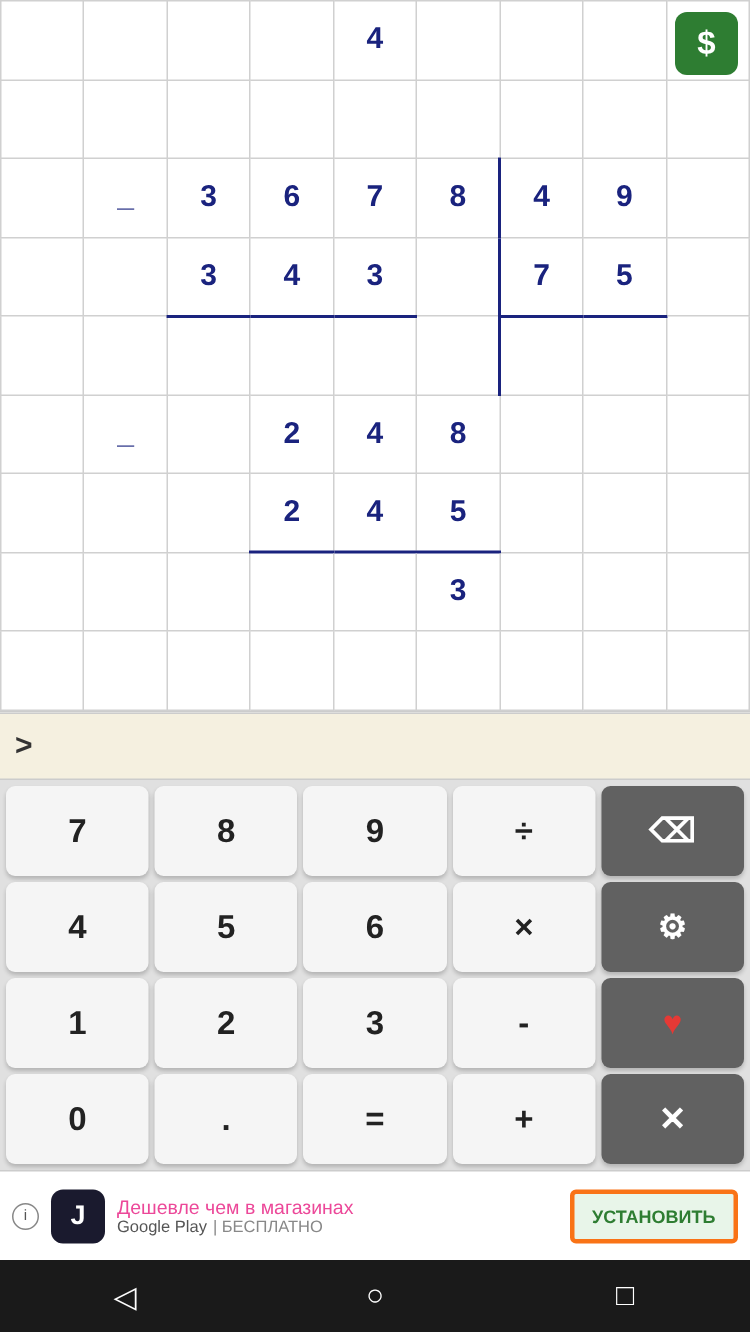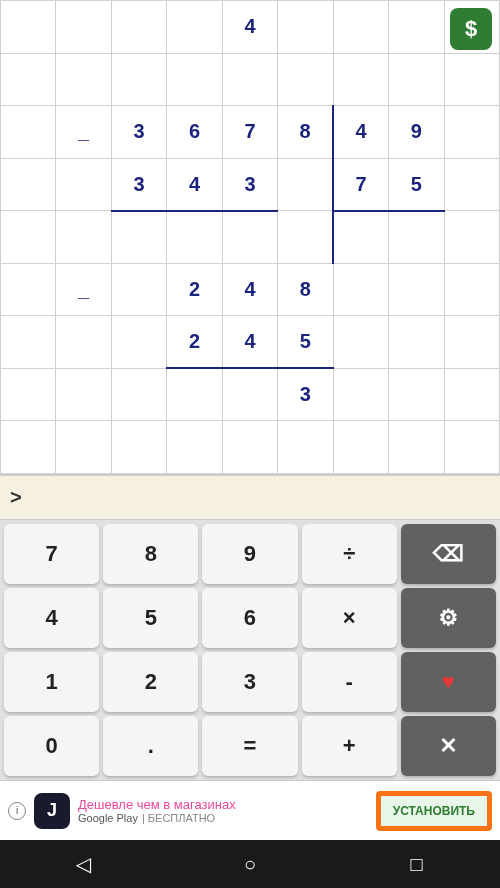--- a/index.html
+++ b/index.html
@@ -165,21 +165,21 @@
       display: flex;
       align-items: center;
       gap: 4px;
     }
     .ad-text-sub .google-play-text {
       font-size: 11px;
       color: #555;
     }
     .ad-install-btn {
       background: #e8f5e9;
-      border: 5px solid #f97316;
+      border: 3px solid #f97316;
       color: #2e7d32;
       font-size: 12px;
       font-weight: bold;
       padding: 8px 12px;
       border-radius: 4px;
       cursor: pointer;
       flex-shrink: 0;
     }
 
     

